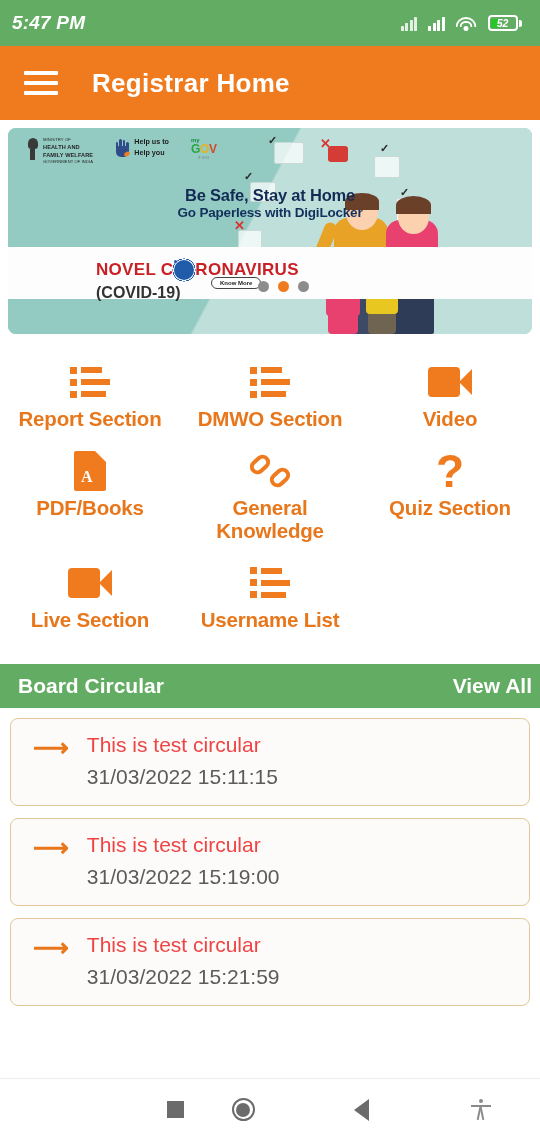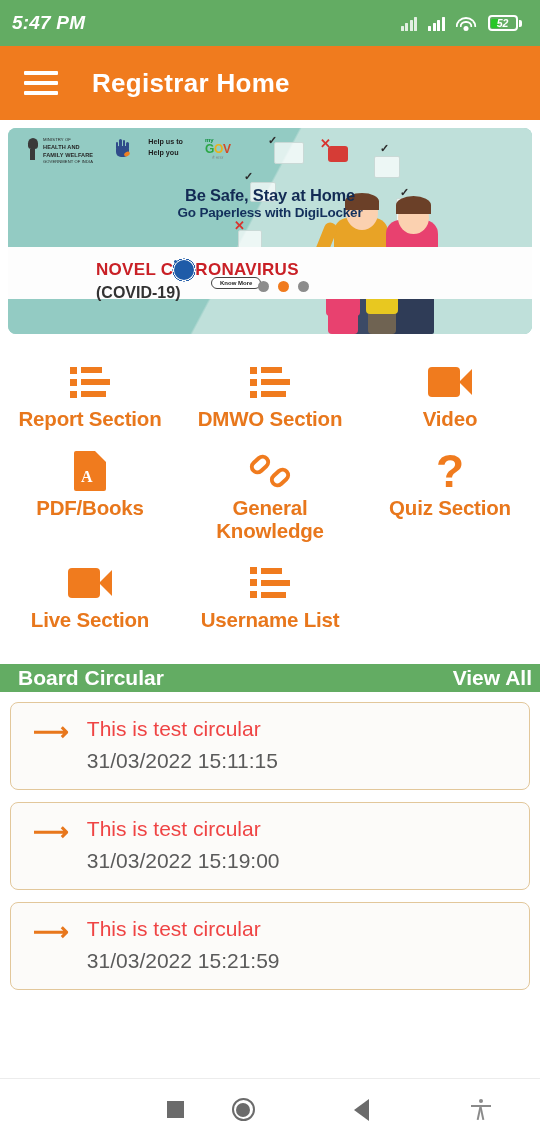--- a/index.html
+++ b/index.html
@@ -63,21 +63,21 @@
   .banner-logos { position: absolute; top: 9px; left: 18px; display: flex; align-items: flex-start; gap: 22px; z-index: 4; }
   .logo-mohfw { display: flex; align-items: center; gap: 4px; }
   .emblem { width: 13px; height: 26px; position: relative; }
   .emblem::before { content:""; position:absolute; top:0; left:1.5px; width:10px; height:11px;
      background:#3a3a3a; border-radius: 50% 50% 35% 35%; }
   .emblem::after { content:""; position:absolute; top:11px; left:4px; width:5px; height:11px; background:#3a3a3a; }
   .mohfw-txt { font-size: 4.6px; color:#262626; line-height: 1.45; font-weight: bold; letter-spacing:.1px;}
   .mohfw-txt .t1 { font-weight: normal; font-size:4.2px; }
   .mohfw-txt .t2 { font-size: 5.6px; }
   .mohfw-txt .t3 { font-weight: normal; font-size:4.1px; }
-  .logo-help { display:flex; align-items:center; gap:18px; }
+  .logo-help { display:flex; align-items:center; gap:4px; }
   .hand { width: 15px; height: 18px; position: relative; }
   .hand .palm { position:absolute; bottom:0; left:1px; width:13px; height:11px; background:#2f4b8a; border-radius: 3px 3px 5px 5px; }
   .hand .f { position:absolute; bottom:9px; width:2.6px; height:8px; background:#2f4b8a; border-radius: 2px 2px 0 0; }
   .hand .f1 { left:0.6px; height:6px; } .hand .f2 { left:4px; height:8.5px; }
   .hand .f3 { left:7.4px; height:8px; } .hand .f4 { left:10.8px; height:6.2px; }
   .hand .thumb { position:absolute; bottom:1px; left:9px; width:6px; height:4px; background:#ef7f21; border-radius:2px; transform: rotate(-28deg); }
   .help-txt { font-size: 7.2px; color:#1d1d1d; line-height: 1.5; font-weight:600; }
   .logo-mygov { text-align:center; }
   .mygov-my { font-size:6px; color:#0e8f3c; font-weight:bold; line-height:1; text-align:left; }
   .mygov-gov { font-size:12px; font-weight:bold; line-height:1; letter-spacing:-.3px; }
@@ -139,21 +139,21 @@
   .pdf-ico .a { position:absolute; left:7px; bottom:5px; color:#fff; font-size:16px; font-weight:bold; font-family:"Liberation Serif", serif; }
 
   .link-ico { width:42px; height:40px; position:relative; }
   .link-ico i { position:absolute; width:22px; height:15px; border:4.5px solid #F07B1E; border-radius:9px; }
   .link-ico i.l1 { left:0; top:6px; transform: rotate(-42deg); }
   .link-ico i.l2 { right:0; bottom:6px; transform: rotate(-42deg); }
 
   .q-ico { color:#F07B1E; font-size:46px; font-weight:bold; line-height:40px; }
 
   
-  .bc-head { background:#63AC63; height:28px; display:flex; align-items:center; justify-content:space-between;
+  .bc-head { background:#63AC63; height:44px; display:flex; align-items:center; justify-content:space-between;
      padding: 0 8px 0 18px; margin-top: 14px; }
   .bc-title { color:#fff; font-size:21px; font-weight:bold; }
   .bc-viewall { color:#fff; font-size:21px; font-weight:bold; cursor:pointer; }
 
   .cards { padding: 10px 10px 0 10px; }
   .card { border:1px solid #E2C79B; border-radius:8px; background:#FCFBF9;
      padding: 14px 14px 16px 14px; margin-bottom: 12px; display:flex; gap: 18px; cursor:pointer; }
   .card-arrow { color:#E8771C; font-size:25px; font-weight:bold; line-height:28px; flex:0 0 auto; padding-left:8px; }
   .card-txt { display:flex; flex-direction:column; gap:8px; }
   .card-t { color:#ef4444; font-size:21px; }

